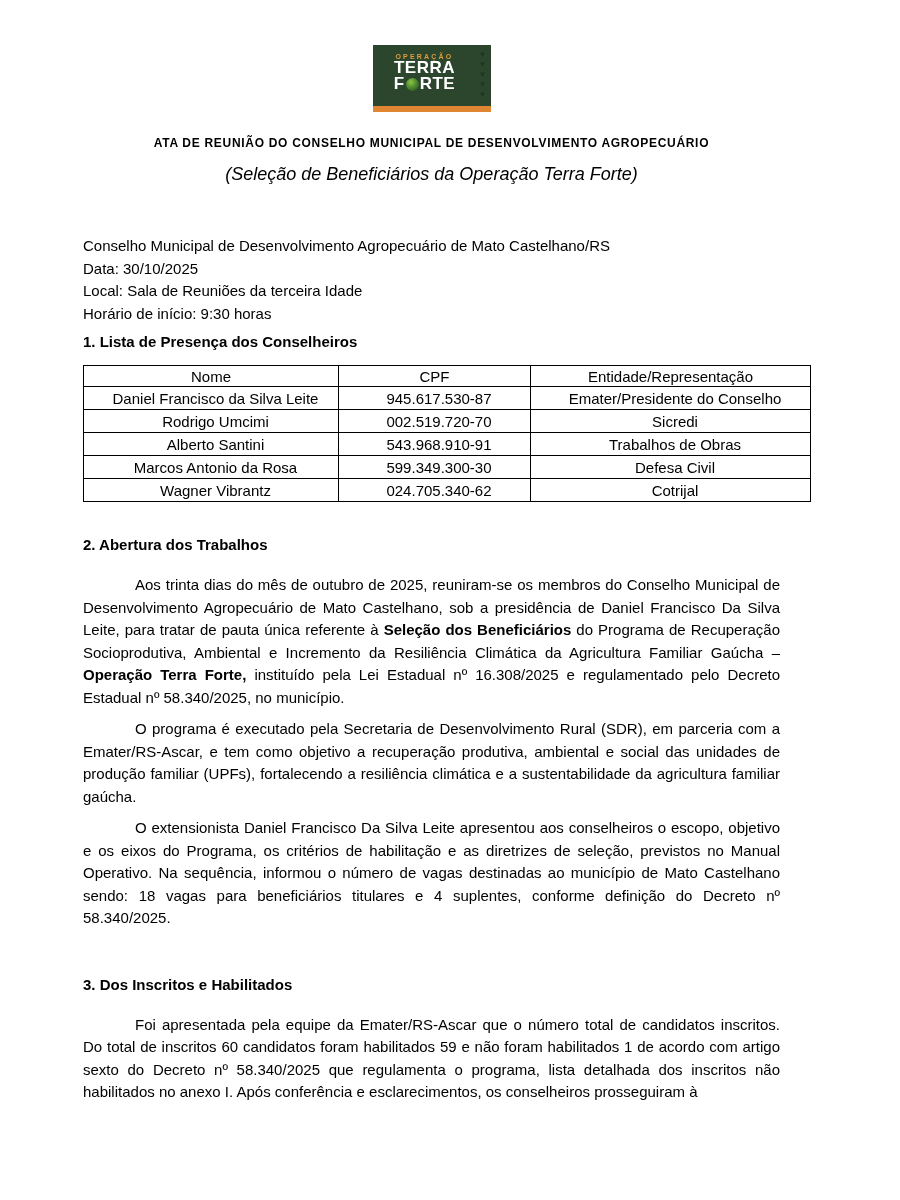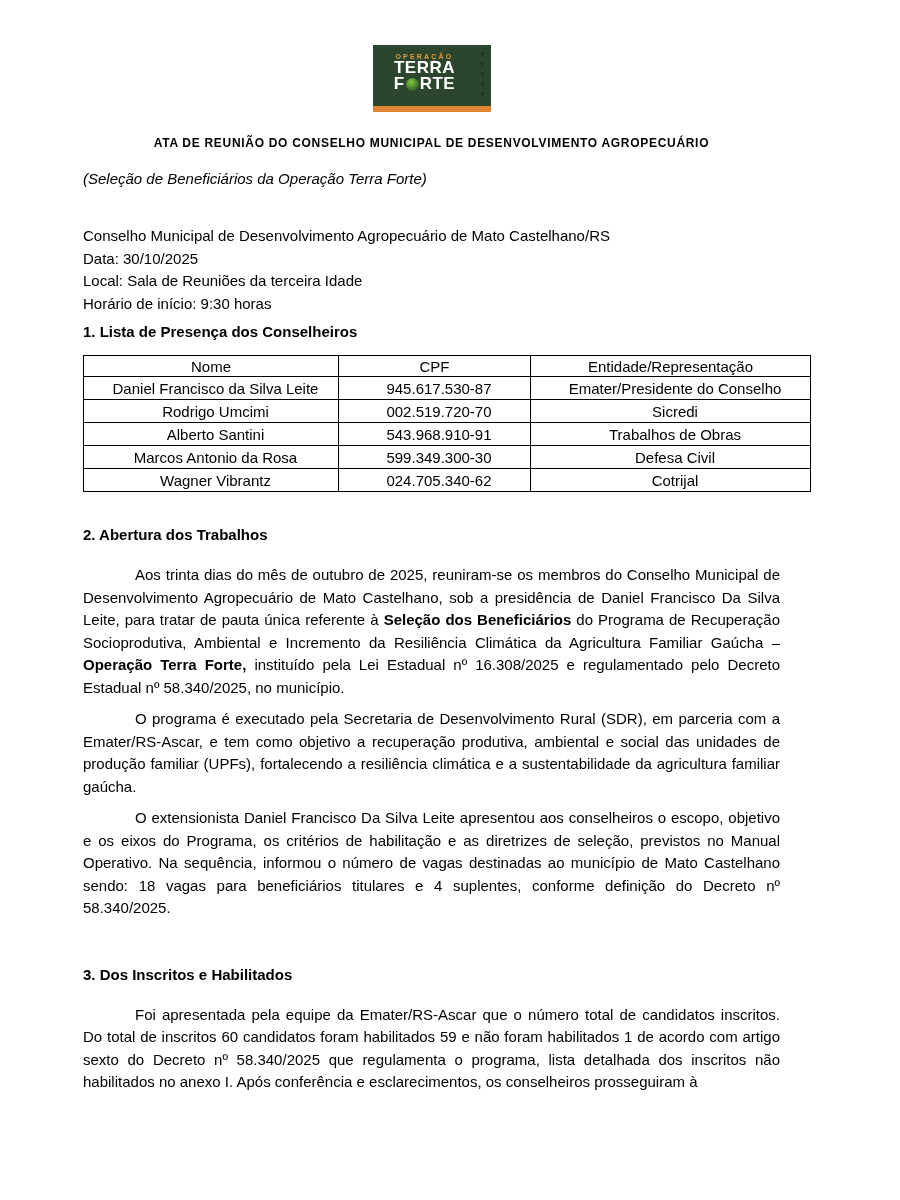--- a/index.html
+++ b/index.html
@@ -85,26 +85,27 @@
 
   
   .title {
     margin-top: 24px;
     text-align: center;
     font-weight: bold;
     font-size: 12px;
     letter-spacing: 0.7px;
   }
   .subtitle {
-    margin-top: 20px;
+    margin-top: 14px;
+    text-align: center;
     font-style: italic;
-    font-size: 15px;
+    font-size: 18px;
   }
   .info {
-    margin-top: 38px;
+    margin-top: 50px;
     font-size: 15px;
     line-height: 22.5px;
   }
   .sec-heading {
     font-weight: bold;
     font-size: 15px;
     line-height: 17px;
   }
   #heading-presence { margin-top: 8px; }
   #heading-opening  { margin-top: 34px; }

